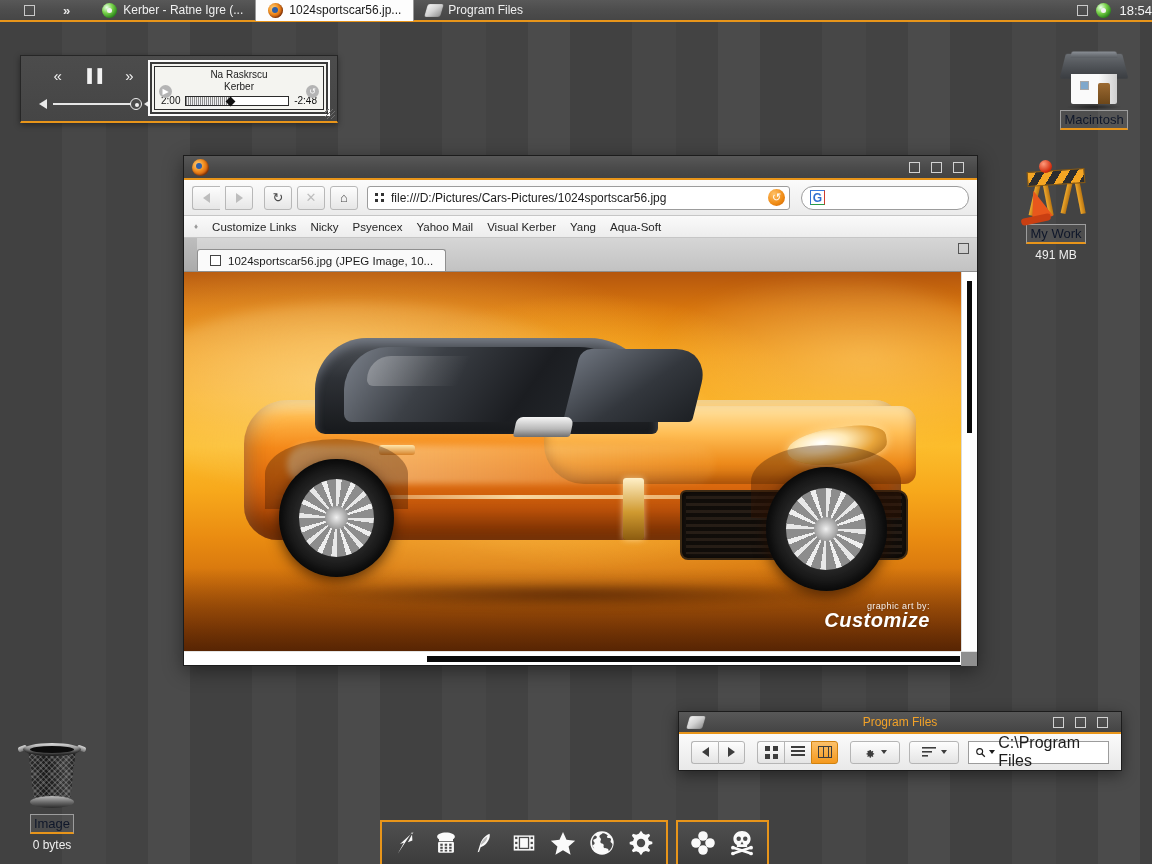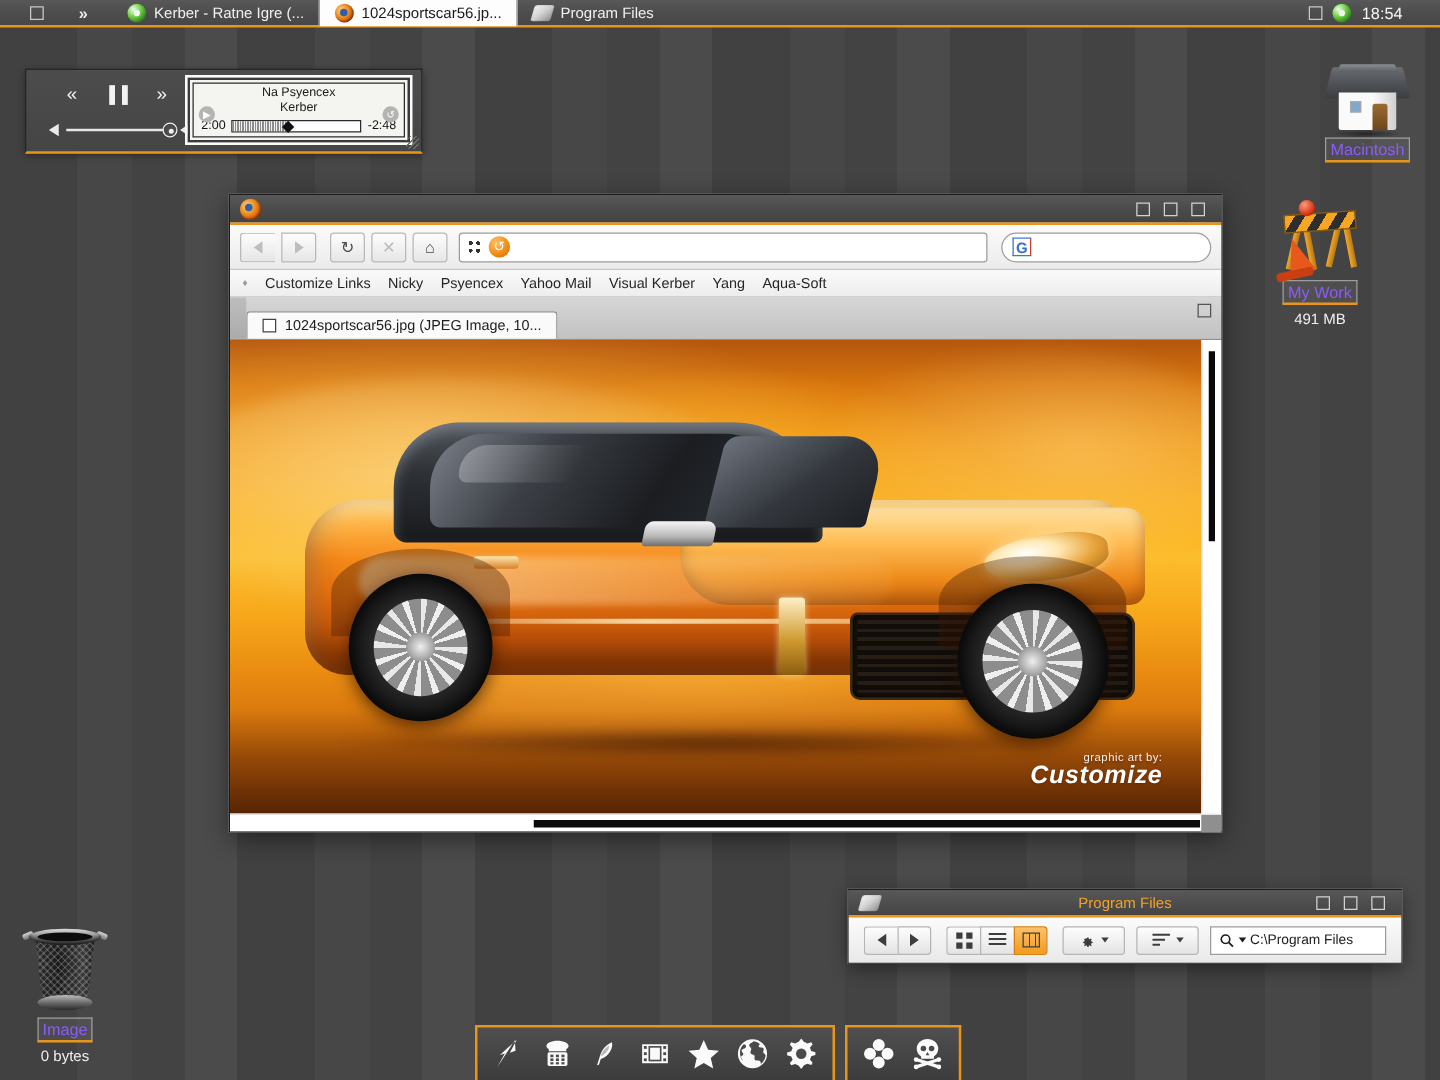--- a/index.html
+++ b/index.html
@@ -41,21 +41,21 @@
   }
   .tb-task.first { margin-left: 22px; }
   .tb-task.active {
     background: #fdfdfd; color: #1a1a1a;
     border-left: 1px solid #9a9a9a; border-right: 1px solid #9a9a9a;
     height: 21px;
   }
   .tb-label { overflow: hidden; text-overflow: ellipsis; }
   .tb-right {
     margin-left: auto; display: flex; align-items: center; gap: 8px;
-    padding-right: 30px;
+    padding-right: 0;
   }
   .tb-clock { font-size: 13px; color: #f4f4f4; }
 
   
   .ic-ff {
     width: 15px; height: 15px; border-radius: 50%; flex: 0 0 auto;
     background: radial-gradient(circle at 35% 35%, #ffd27f 0%, #f08b1d 42%, #d1540c 75%, #8e3205 100%);
     box-shadow: inset -1px -1px 2px rgba(0,0,0,.45);
     position: relative;
   }
@@ -404,21 +404,21 @@
     background: linear-gradient(to bottom,#fdfdfd,#e4e4e4);
     display: flex; align-items: center; justify-content: center; cursor: pointer;
     color: #3d3d3d; font-size: 12px; padding: 0 5px;
   }
   .pfb.seg-l { border-radius: 3px 0 0 3px; border-right: none; }
   .pfb.seg-m { border-radius: 0; border-right: none; }
   .pfb.seg-r { border-radius: 0 3px 3px 0; }
   .pfb.active { background: linear-gradient(to bottom,#fcc16a,#f4991e); border-color: #d0820f; }
   .pf-search {
     flex: 1; height: 23px; background: #fff; border: 1px solid #9c9c9c;
-    display: flex; align-items: center; gap: 3px; padding: 0 6px; font-size: 11px; color: #1c1c1c;
+    display: flex; align-items: center; gap: 3px; padding: 0 6px; font-size: 16px; color: #1c1c1c;
   }
   .caret-dn { width:0;height:0;border-style:solid;border-width:4px 3px 0 3px;
     border-color: currentColor transparent transparent transparent; }
   .gear-g { width: 13px; height: 13px; }
   .viewgrid { width: 13px; height: 13px;
     background:
       linear-gradient(#3d3d3d,#3d3d3d) 0 0/5px 5px no-repeat,
       linear-gradient(#3d3d3d,#3d3d3d) 8px 0/5px 5px no-repeat,
       linear-gradient(#3d3d3d,#3d3d3d) 0 8px/5px 5px no-repeat,
       linear-gradient(#3d3d3d,#3d3d3d) 8px 8px/5px 5px no-repeat; }
@@ -429,21 +429,21 @@
   .sortico { width: 14px; height: 10px;
     background:
       linear-gradient(#3d3d3d,#3d3d3d) 0 0/14px 1.6px no-repeat,
       linear-gradient(#3d3d3d,#3d3d3d) 0 4px/10px 1.6px no-repeat,
       linear-gradient(#3d3d3d,#3d3d3d) 0 8px/6px 1.6px no-repeat; }
 
   
   .dicon { position: absolute; width: 104px; text-align: center; cursor: pointer; z-index: 10; }
   .dicon-art { height: 72px; display: flex; align-items: flex-end; justify-content: center; }
   .dicon-label {
-    display: inline-block; font-size: 13px; color: #8b5cf6; padding: 1px 3px;
+    display: inline-block; font-size: 13px; color: #0f172a; padding: 1px 3px;
     border: 1px solid #9d9d9d; border-bottom: 2px solid #e8951a;
     background: rgba(255,255,255,.06); margin-top: 4px;
   }
   .dicon-sub { font-size: 12px; color: #efefef; margin-top: 4px; }
 
   
   .house { position: relative; width: 62px; height: 58px; }
   .house-roof { position: absolute; left: 0; top: 4px; width: 62px; height: 26px;
     background: linear-gradient(to bottom,#6b6f74,#3a3d41); transform: perspective(40px) rotateX(18deg);
     border-radius: 2px; }
@@ -565,21 +565,21 @@
         <span class="vol-knob"></span>
       </span>
       <span class="spk big"></span>
     </div>
   </div>
 
   <div class="pl-lcd">
     <div class="lcd-inner">
       <div class="lcd-circ lcd-play">▶</div>
       <div class="lcd-circ lcd-loop">↺</div>
-      <div class="lcd-title">Na Psyencex</div>
+      <div class="lcd-title">Na Raskrscu</div>
       <div class="lcd-artist">Kerber</div>
       <div class="lcd-row">
         <span>2:00</span>
         <span class="lcd-bar">
           <span class="lcd-bar-fill"></span>
           <span class="lcd-bar-knob"></span>
         </span>
         <span>-2:48</span>
       </div>
     </div>
@@ -603,20 +603,21 @@
       </div>
     <div class="nbtn pair-r disabled">
         <i class="tri-r"></i>
       </div>
     <div class="nbtn" style="margin-left:6px">↻</div>
     <div class="nbtn disabled">✕</div>
     <div class="nbtn">⌂</div>
 
     <div class="urlbar">
       <span class="url-dots"></span>
+      <span class="url-text" title="Enter address">file:///D:/Pictures/Cars-Pictures/1024sportscar56.jpg</span>
       <span class="url-go">↺</span>
     </div>
 
     <div class="searchbar">
       <span class="g-icon">G</span>
       <span style="flex:1" title=""></span>
     </div>
   </div>
 
   <div class="ff-bm">

